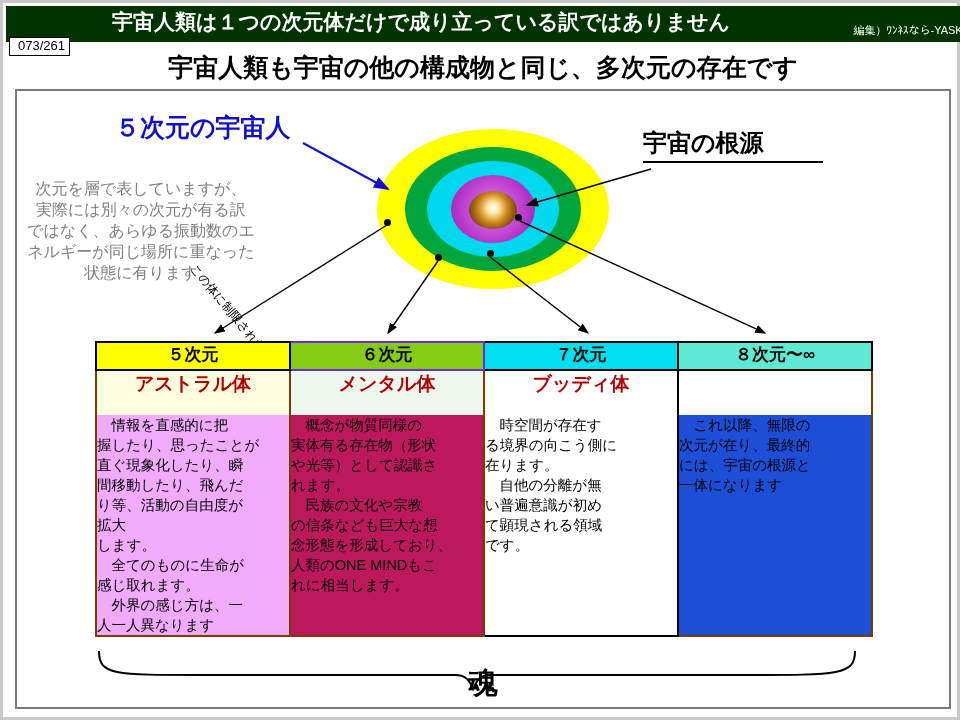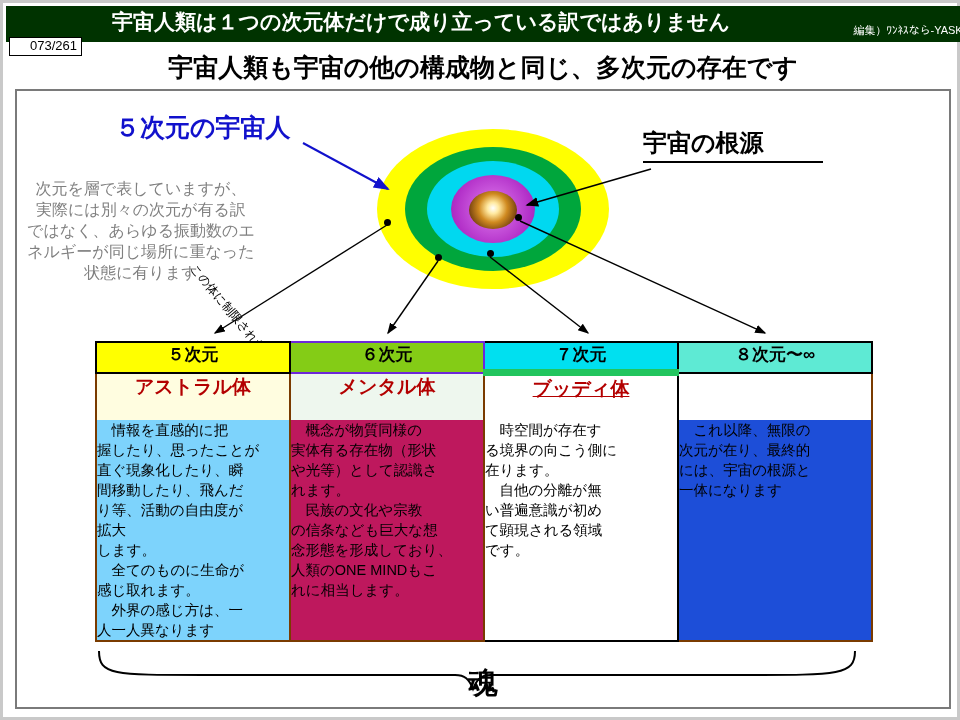--- a/index.html
+++ b/index.html
@@ -33,21 +33,21 @@
   }
   .topbar-credit{
     position:absolute;right:6px;top:17px;
     font-size:11px;color:#ffffff;white-space:nowrap;
   }
   .pagebadge{
     position:absolute;left:6px;top:34px;
     background:#ffffff;
     border:1px solid #000000;
     font-size:13px;
-    padding:0px 4px 1px 20px;
+    padding:0px 4px 1px 8px;
     color:#000000;
     line-height:16px;
   }
   .subtitle{
     position:absolute;left:0;top:48px;width:960px;
     text-align:center;
     font-size:25px;font-weight:bold;color:#000000;
     white-space:nowrap;
   }
   
@@ -126,26 +126,26 @@
   .s5{color:#b30000;background:#fffde0;border-left:2px solid #7a3b00;border-right:2px solid #7a3b00;}
   .s6{color:#b30000;background:#eef7ee;border-left:2px solid #7a3b00;border-right:2px solid #7a3b00;}
   .s7{color:#b30000;background:#ffffff;border-left:2px solid #000000;border-right:2px solid #000000;}
   .s8{color:#b30000;background:#ffffff;border-left:2px solid #7a3b00;border-right:2px solid #7a3b00;}
   .body{
     height:216px;
     font-size:14.5px;line-height:20px;color:#000000;
     padding:6px 7px 6px 7px;
     white-space:pre-line;
   }
-  .b5{background:#7dd3fc;border-left:2px solid #7a3b00;border-right:2px solid #7a3b00;border-bottom:2px solid #7a3b00;}
+  .b5{background:#f0abfc;border-left:2px solid #7a3b00;border-right:2px solid #7a3b00;border-bottom:2px solid #7a3b00;}
   .b6{background:#be185d;border-left:2px solid #7a3b00;border-right:2px solid #7a3b00;border-bottom:2px solid #7a3b00;}
   .b7{background:#ffffff;border-left:2px solid #000000;border-right:2px solid #000000;border-bottom:2px solid #000000;}
   .b8{background:#1d4ed8;border-left:2px solid #7a3b00;border-right:2px solid #7a3b00;border-bottom:2px solid #7a3b00;}
   .topline-5{border-top:2px solid #7a3b00;}
-  .topline-7{border-top:7px solid #22c55e;text-decoration:underline;}
+  .topline-7{border-top:2px solid #22c55e;}
   
   .soul{
     position:absolute;left:0;top:660px;width:960px;text-align:center;
     font-size:30px;font-weight:bold;color:#000000;
   }
 </style>
 </head>
 <body>
 
 <div id="page">

